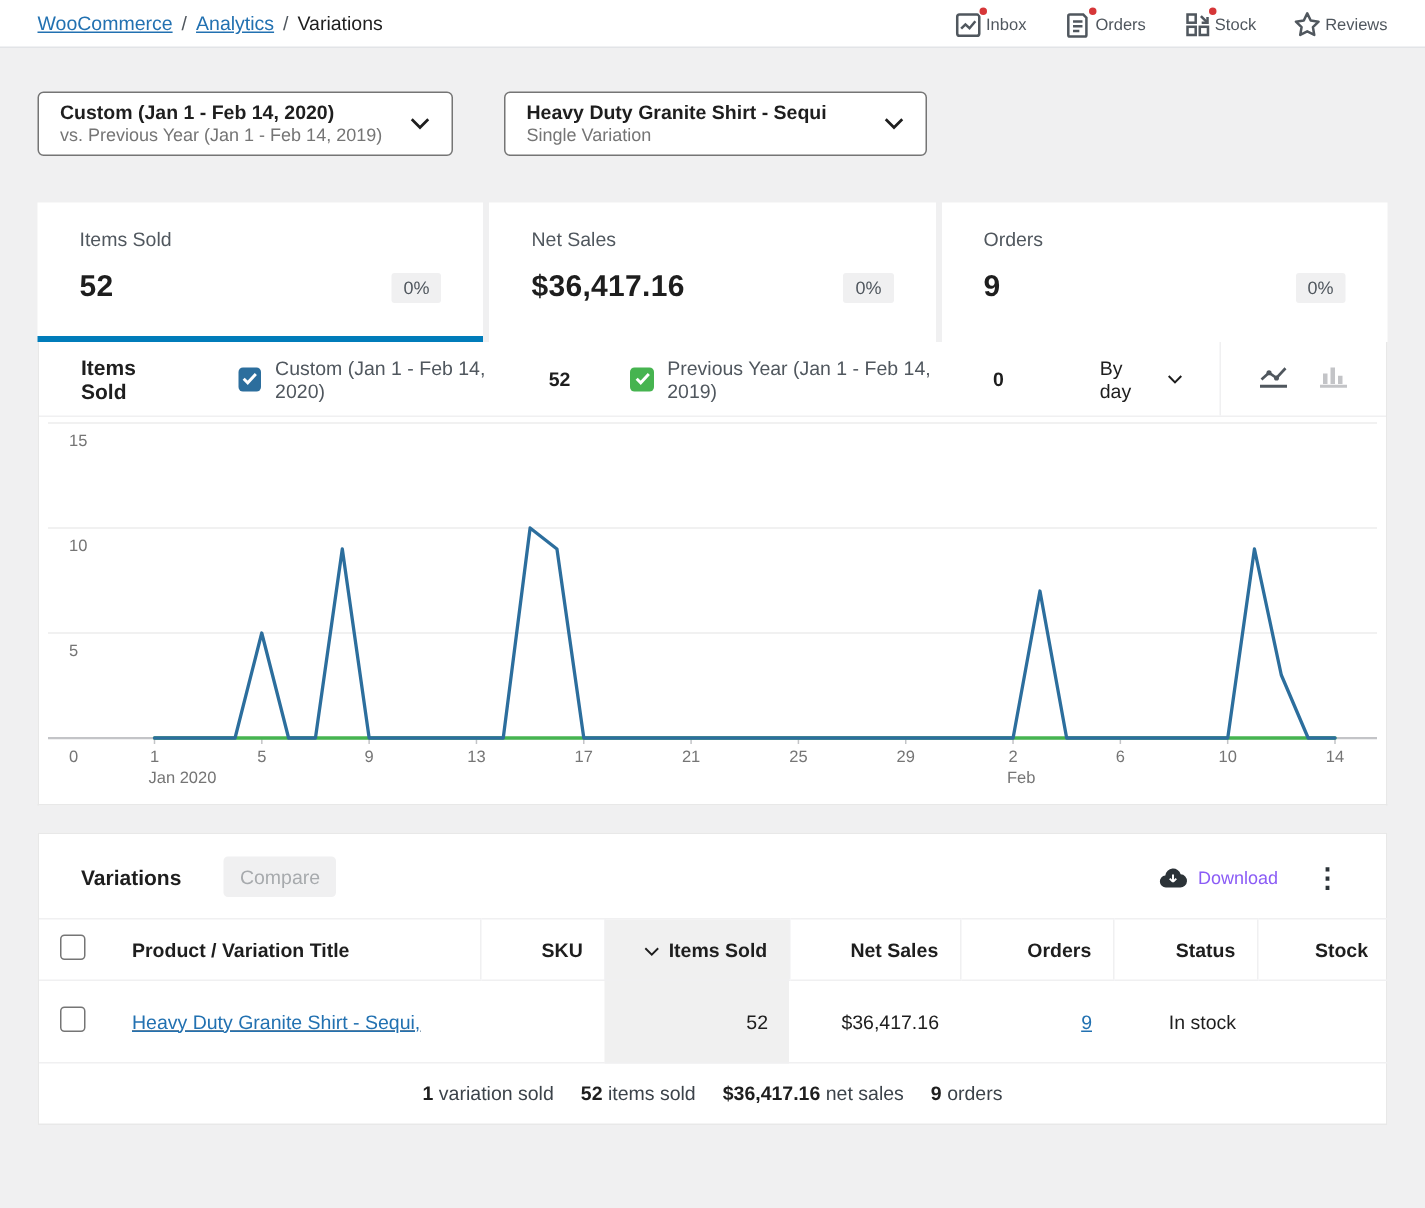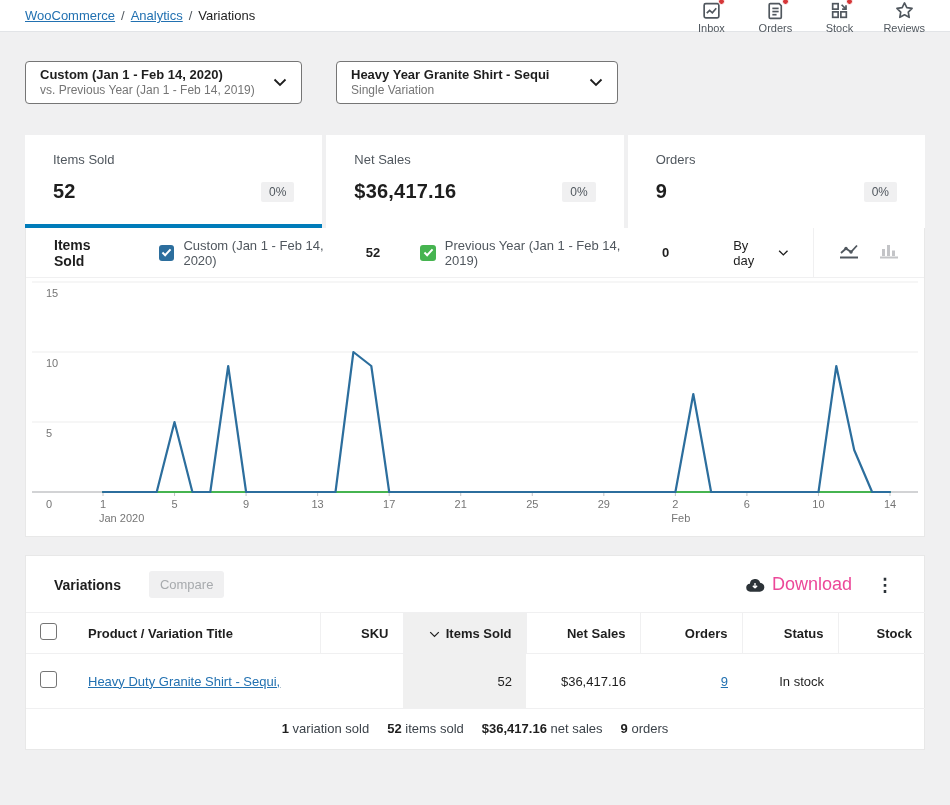--- a/index.html
+++ b/index.html
@@ -16,21 +16,21 @@
   .topbar {
     background:#fff; height:32px;
     border-bottom:1px solid #e2e4e7;
     display:flex; align-items:center; justify-content:space-between;
     padding:0 25px 0 25px;
   }
   .breadcrumb { font-size:13px; color:#50575e; display:flex; gap:6px; align-items:center; }
   .breadcrumb a { color:#2271b1; text-decoration:underline; cursor:pointer; }
   .breadcrumb .current { color:#1e1e1e; }
   .topbar-icons { display:flex; gap:24px; align-items:flex-start; padding-top:2px; }
-  .topbar-item { display:flex; flex-direction:column; align-items:center; gap:1px; cursor:pointer; min-width:40px; }
+  .topbar-item { display:flex; flex-direction:row; align-items:center; gap:1px; cursor:pointer; min-width:40px; }
   .topbar-item .iconwrap { position:relative; width:21px; height:21px; }
   .topbar-item svg { display:block; }
   .topbar-item .label { font-size:11px; color:#50575e; }
   .dot { position:absolute; top:-2px; right:-3px; width:7px; height:7px; border-radius:50%; border:1px solid #fff; }
   
   .content { padding:0 25px; }
   
   .filters { display:flex; gap:34px; margin-top:29px; }
   .filter-label { font-size:13px; color:#1e1e1e; margin-bottom:9px; }
   .filter-box {
@@ -74,21 +74,21 @@
   .chart-plot { padding:2px 0 6px 0; }
   
   .table-card { background:#fff; border:1px solid #e8e8e8; margin-top:18px; }
   .table-head { display:flex; align-items:center; padding:15px 24px 14px 28px; }
   .table-title { font-size:14px; font-weight:bold; }
   .compare-btn {
     margin-left:28px; background:#f0f0f1; color:#a7aaad; border:none;
     font-size:13px; padding:6px 11px; border-radius:3px; font-family:inherit; cursor:pointer;
   }
   .table-head-right { margin-left:auto; display:flex; align-items:center; gap:8px; }
-  .download { display:flex; align-items:center; gap:7px; font-size:18px; color:#ec4899; cursor:pointer; }
+  .download { display:flex; align-items:center; gap:7px; font-size:12px; color:#8b5cf6; cursor:pointer; }
   .kebab { font-size:18px; font-weight:bold; color:#2c3338; letter-spacing:0; padding:0 6px; margin-left:10px; cursor:pointer; line-height:1; }
   table { width:100%; border-collapse:collapse; table-layout:fixed; }
   thead th {
     font-size:13px; color:#1e1e1e; font-weight:bold; text-align:right;
     border-top:1px solid #f0f0f1; border-bottom:1px solid #f0f0f1; border-left:1px solid #f0f0f1;
     padding:10px 14px; height:37px; cursor:pointer; white-space:nowrap;
   }
   thead th:first-child, thead th:nth-child(2) { border-left:none; text-align:left; }
   td { font-size:13px; padding:10px 14px; height:55px; text-align:right; border-bottom:1px solid #f0f0f1; }
   td:first-child, td:nth-child(2) { text-align:left;text-decoration:underline; }
@@ -175,21 +175,21 @@
           <div class="filter-secondary">vs. Previous Year (Jan 1 - Feb 14, 2019)</div>
         </div>
         <svg class="chev" width="14" height="9" viewBox="0 0 14 9" fill="none" stroke="#1e1e1e" stroke-width="1.8">
             <polyline points="1.5,1.5 7,7 12.5,1.5"></polyline>
           </svg>
       </div>
     </div>
     <div>
       <div class="filter-box fb-show">
         <div class="lines">
-          <div class="filter-primary">Heavy Year Granite Shirt - Sequi</div>
+          <div class="filter-primary">Heavy Duty Granite Shirt - Sequi</div>
           <div class="filter-secondary">Single Variation</div>
         </div>
         <svg class="chev" width="14" height="9" viewBox="0 0 14 9" fill="none" stroke="#1e1e1e" stroke-width="1.8">
             <polyline points="1.5,1.5 7,7 12.5,1.5"></polyline>
           </svg>
       </div>
     </div>
   </div>
 
   <div class="tiles">

